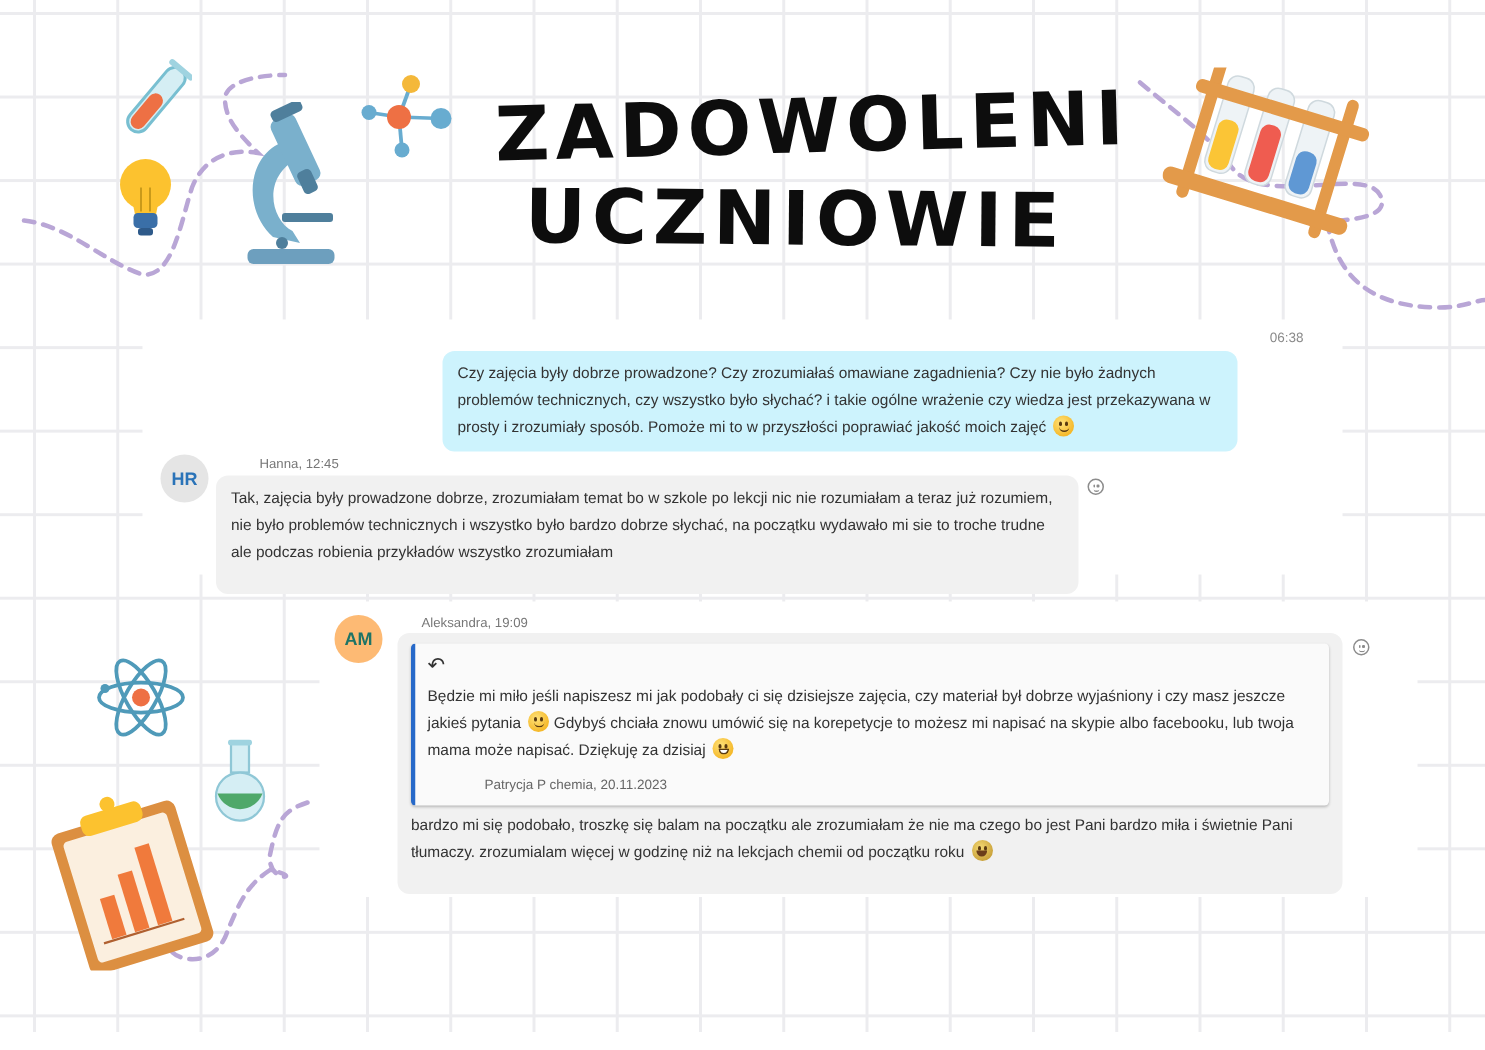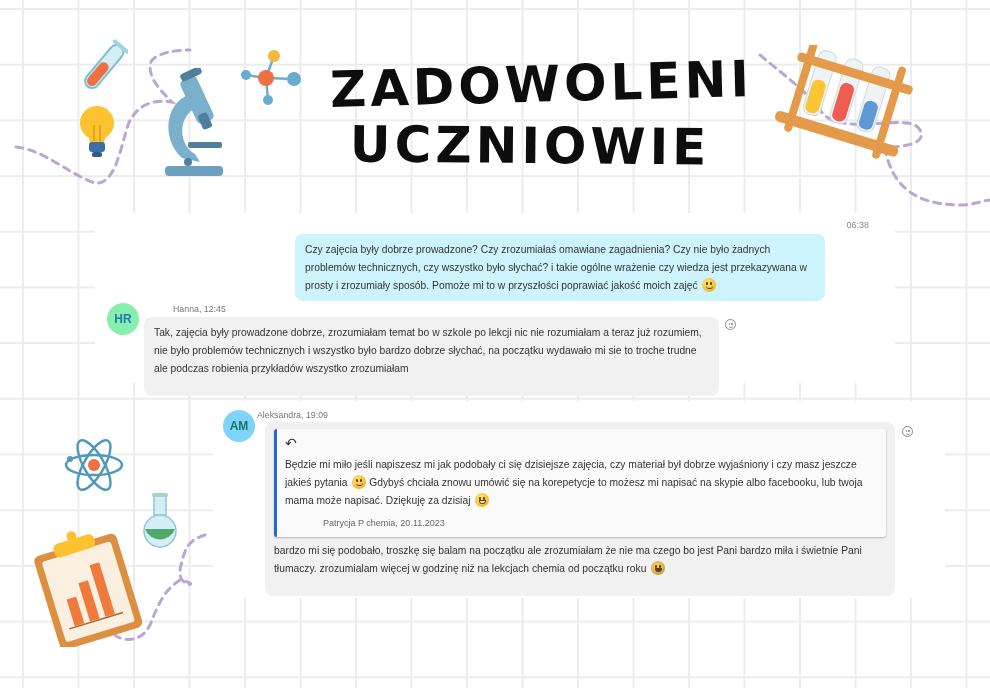--- a/index.html
+++ b/index.html
@@ -44,27 +44,27 @@
     position: absolute; left: 200px; top: 21px; width: 530px;
     background: #cdf3fd; border-radius: 8px;
     padding: 7px 10px 6px 10px;
     font-size: 10.3px; line-height: 18px; color: #333;
   }
   .avatar {
     position: absolute; width: 32px; height: 32px; border-radius: 50%;
     display: flex; align-items: center; justify-content: center;
     font-weight: bold; font-size: 12px;
   }
-  .avatar.hr { left: 12px; top: 90px; background: #86efac; color: #2a73b8; }
-  .avatar.am { left: 10px; top: 9px; background: #7dd3fc; color: #1d7466; }
+  .avatar.hr { left: 12px; top: 90px; background: #e5e5e5; color: #2a73b8; }
+  .avatar.am { left: 10px; top: 9px; background: #fdba74; color: #1d7466; }
   .sender {
     position: absolute; font-size: 8.8px; color: #777;
   }
   .panel1 .sender { left: 50px; top: 91px; margin-left: 28px; }
-  .panel2 .sender { left: 44px; top: 9px; }
+  .panel2 .sender { left: 68px; top: 9px; }
 
   .bubble-in {
     position: absolute; background: #f1f1f1; border-radius: 8px;
     font-size: 10.3px; line-height: 18px; color: #333;
   }
   .panel1 .bubble-in { left: 49px; top: 104px; width: 575px; padding: 7px 10px 18px 10px; }
   .panel2 .bubble-in { left: 52px; top: 21px; width: 630px; height: 174px; padding: 7px 9px 6px 9px; }
 
   .smiley-react {
     position: absolute; width: 11px; height: 11px; border: 1px solid #8c8c8c; border-radius: 50%;
@@ -224,19 +224,19 @@
 
 <div class="panel panel2">
   <div class="avatar am">AM</div>
   <span class="sender">Aleksandra, 19:09</span>
   <div class="bubble-in">
     <div class="quote">
       <span class="reply-icon">↶</span>
       <span class="qtext"><span>Będzie mi miło jeśli napiszesz mi jak podobały ci się dzisiejsze zajęcia, czy materiał był dobrze wyjaśniony i czy masz jeszcze jakieś pytania</span> <span class="emoji"><span class="m"></span></span> <span>Gdybyś chciała znowu umówić się na korepetycje to możesz mi napisać na skypie albo facebooku, lub twoja mama może napisać. Dziękuję za dzisiaj</span> <span class="emoji grin"><span class="m"></span></span></span>
       <span class="qmeta">Patrycja P chemia, 20.11.2023</span>
     </div>
-    <span>bardzo mi się podobało, troszkę się balam na początku ale zrozumiałam że nie ma czego bo jest Pani bardzo miła i świetnie Pani tłumaczy. zrozumialam więcej w godzinę niż na lekcjach chemia od początku roku</span>
+    <span>bardzo mi się podobało, troszkę się balam na początku ale zrozumiałam że nie ma czego bo jest Pani bardzo miła i świetnie Pani tłumaczy. zrozumialam więcej w godzinę niż na lekcjach chemii od początku roku</span>
     <span class="emoji laugh"><span class="m"></span></span>
   </div>
   <div class="smiley-react">
       <span class="m"></span>
     </div>
 </div>
 
 </body></html>

